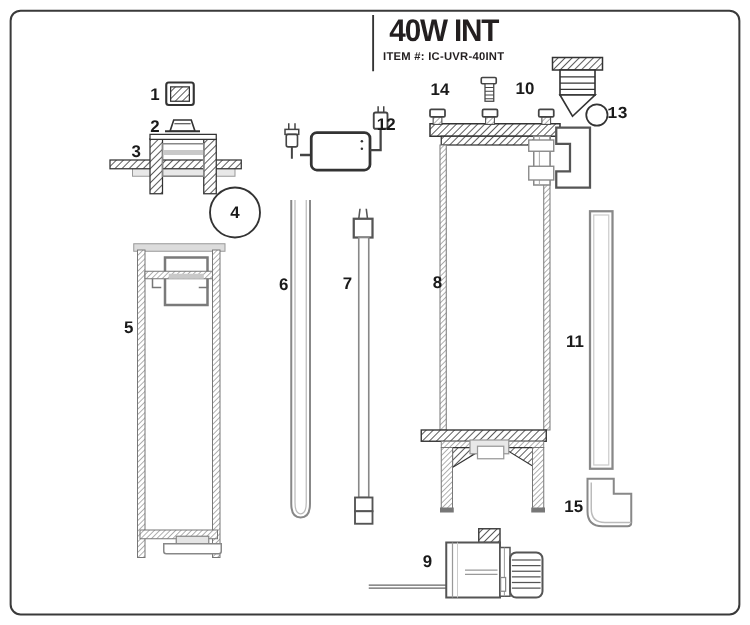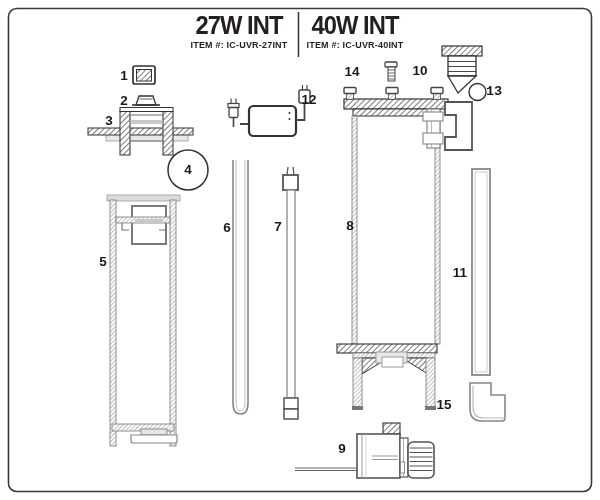--- a/index.html
+++ b/index.html
@@ -180,38 +180,34 @@
       <rect x="408" y="442" width="26" height="36" rx="5" fill="#fff" stroke="#555" stroke-width="1.6"></rect>
       <line x1="409.5" y1="448" x2="432.5" y2="448" stroke="#555" stroke-width="1"></line>
       <line x1="409.5" y1="452.5" x2="432.5" y2="452.5" stroke="#555" stroke-width="1"></line>
       <line x1="409.5" y1="457" x2="432.5" y2="457" stroke="#555" stroke-width="1"></line>
       <line x1="409.5" y1="461.5" x2="432.5" y2="461.5" stroke="#555" stroke-width="1"></line>
       <line x1="409.5" y1="466" x2="432.5" y2="466" stroke="#555" stroke-width="1"></line>
       <line x1="409.5" y1="470.5" x2="432.5" y2="470.5" stroke="#555" stroke-width="1"></line>
     </g>
   </svg>
 
-  <div class="hdr hdr-left">
-    <div class="title">27W INT</div>
-    <div class="itemno">ITEM #: IC-UVR-27INT</div>
-  </div>
   <div class="hdr hdr-right">
     <div class="title">40W INT</div>
     <div class="itemno">ITEM #: IC-UVR-40INT</div>
   </div>
 
   <div class="plabel" style="left:124px;top:76px;">1</div>
   <div class="plabel" style="left:124px;top:101px;">2</div>
   <div class="plabel" style="left:109px;top:121px;">3</div>
   <div class="plabel" style="left:188px;top:170px;">4</div>
   <div class="plabel" style="left:103px;top:262px;">5</div>
   <div class="plabel" style="left:227px;top:228px;">6</div>
   <div class="plabel" style="left:278px;top:227px;">7</div>
   <div class="plabel" style="left:350px;top:226px;">8</div>
   <div class="plabel" style="left:342px;top:449px;">9</div>
   <div class="plabel" style="left:420px;top:71px;">10</div>
   <div class="plabel" style="left:460px;top:273px;">11</div>
   <div class="plabel" style="left:270px;top:100px;margin-left:39px;">12</div>
   <div class="plabel" style="left:494px;top:92px;font-family:Liberation Mono, monospace;">13</div>
   <div class="plabel" style="left:352px;top:72px;">14</div>
-  <div class="plabel" style="left:444px;top:405px;">15</div>
+  <div class="plabel" style="left:459px;top:405px;">15</div>
 
 </div>
 
 </body></html>

